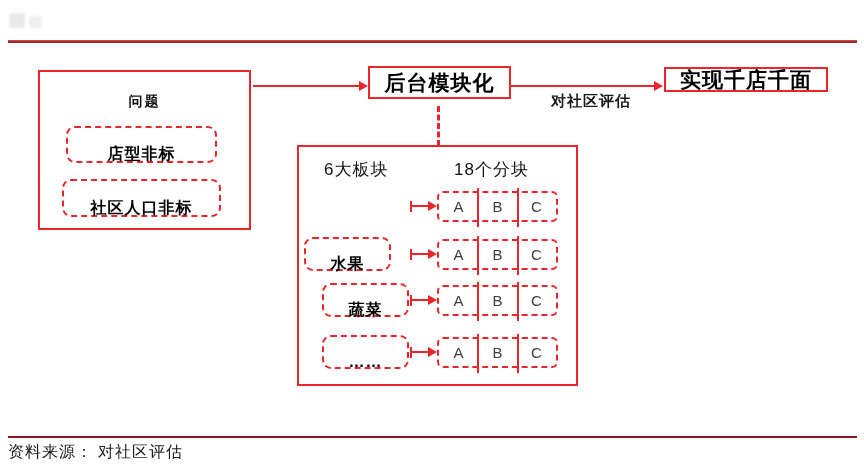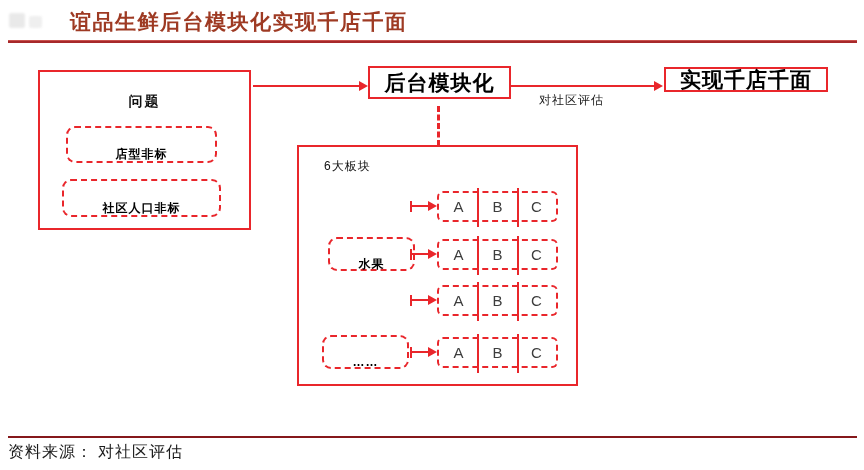--- a/index.html
+++ b/index.html
@@ -32,48 +32,47 @@
   .mid-box{left:368px;top:66px;width:143px;height:33px;font-size:21px;font-weight:bold;letter-spacing:1px;}
   .result-box{left:664px;top:67px;width:164px;height:25px;font-size:21px;font-weight:bold;letter-spacing:1px;}
 
   
   .hline{position:absolute;height:2px;background:var(--red);}
   .vtick{position:absolute;width:2px;background:var(--red);}
   .ah{position:absolute;width:0;height:0;border-top:5px solid transparent;
     border-bottom:5px solid transparent;border-left:9px solid var(--red);}
   .dashed-vline{position:absolute;width:0;border-left:3px dashed var(--red);}
 
-  .edge-label{position:absolute;left:539px;top:92px;font-size:12px;color:var(--ink);letter-spacing:1px;}
+  .edge-label{position:absolute;left:551px;top:92px;font-size:15px;color:var(--ink);letter-spacing:1px;font-weight:bold;}
 
   
   .panel{position:absolute;left:297px;top:145px;width:281px;height:241px;border:2px solid var(--red);background:#fff;}
-  .panel-header{position:absolute;top:11px;font-size:12px;color:#111;letter-spacing:1px;}
+  .panel-header{position:absolute;top:11px;font-size:17px;color:#111;letter-spacing:1px;}
   .ph-0{left:25px;}
   .ph-1{left:155px;}
-  .row-label{font-size:12px;font-weight:bold;letter-spacing:1px;margin-top:20px;}
+  .row-label{font-size:16px;font-weight:bold;letter-spacing:1px;margin-top:20px;}
   .abc-box{border-radius:6px;}
   .abc-cells{display:flex;width:100%;height:100%;}
   .abc-cell{flex:1;display:flex;align-items:center;justify-content:center;
     font-size:15px;color:#3d3d3d;}
   .abc-div{position:absolute;top:-5px;width:2px;height:39px;background:var(--red);}
 
   
   .footer-rule{position:absolute;left:8px;top:436px;width:849px;height:2px;background:var(--footrule);}
   .footer-source{position:absolute;left:8px;top:442px;font-family:"Liberation Serif","DejaVu Serif",serif;
     font-size:16px;color:#1c1c1c;letter-spacing:1px;}
 </style>
 </head>
 <body>
 
 <div class="canvas">
 
   <div class="faded-mark" style="left:9px;top:13px;width:16px;height:15px;"></div>
   <div class="faded-mark" style="left:29px;top:16px;width:13px;height:12px;opacity:.28;"></div>
 
-  <div class="page-title">谊品生鲜后台模块化实现千店千面</div>
   <div class="title-rule"></div>
 
   <div class="solid-box problem-box">
     <span class="problem-title">问题</span>
   </div>
   <div class="dashed-box" style="left:66px;top:126px;width:151px;height:37px;">
     <span class="row-label">店型非标</span>
   </div>
   <div class="dashed-box" style="left:62px;top:179px;width:159px;height:38px;text-align:center;">
     <span class="row-label">社区人口非标</span>
@@ -91,51 +90,55 @@
   <div class="edge-label">对社区评估</div>
 
   <div class="solid-box result-box">
     <span>实现千店千面</span>
   </div>
 
   <div class="dashed-vline" style="left:437px;top:106px;height:40px;"></div>
 
   <div class="panel">
     <div class="panel-header ph-0">6大板块</div>
+    <div class="panel-header ph-1">18个分块</div>
   </div>
 
   <div class="vtick" style="left:410px;top:201px;height:11px;"></div>
   <div class="hline" style="left:410px;top:205px;width:19px;"></div>
   <div class="ah" style="left:428px;top:201px;"></div>
   <div class="dashed-box abc-box" style="left:437px;top:191px;width:121px;height:31px;">
     <div class="abc-div" style="left:38px;"></div>
     <div class="abc-div" style="left:78px;"></div>
     <div class="abc-cells">
       <div class="abc-cell">A</div>
       <div class="abc-cell">B</div>
       <div class="abc-cell">C</div>
     </div>
   </div>
 
-  <div class="dashed-box" style="left:328px;top:237px;width:87px;height:34px;text-align:right;">
+  <div class="dashed-box" style="left:304px;top:237px;width:87px;height:34px;text-align:right;">
     <span class="row-label">水果</span>
   </div>
   <div class="vtick" style="left:410px;top:249px;height:11px;"></div>
   <div class="hline" style="left:410px;top:253px;width:19px;"></div>
   <div class="ah" style="left:428px;top:249px;"></div>
   <div class="dashed-box abc-box" style="left:437px;top:239px;width:121px;height:31px;">
     <div class="abc-div" style="left:38px;"></div>
     <div class="abc-div" style="left:78px;"></div>
     <div class="abc-cells">
       <div class="abc-cell">A</div>
       <div class="abc-cell">B</div>
       <div class="abc-cell">C</div>
     </div>
   </div>
 
+  <div class="dashed-box" style="left:322px;top:283px;width:87px;height:34px;">
+    <span class="row-label">蔬菜</span>
+  </div>
   <div class="vtick" style="left:410px;top:295px;height:11px;"></div>
   <div class="hline" style="left:410px;top:299px;width:19px;"></div>
   <div class="ah" style="left:428px;top:295px;"></div>
   <div class="dashed-box abc-box" style="left:437px;top:285px;width:121px;height:31px;">
     <div class="abc-div" style="left:38px;"></div>
     <div class="abc-div" style="left:78px;"></div>
     <div class="abc-cells">
       <div class="abc-cell">A</div>
       <div class="abc-cell">B</div>
       <div class="abc-cell">C</div>

